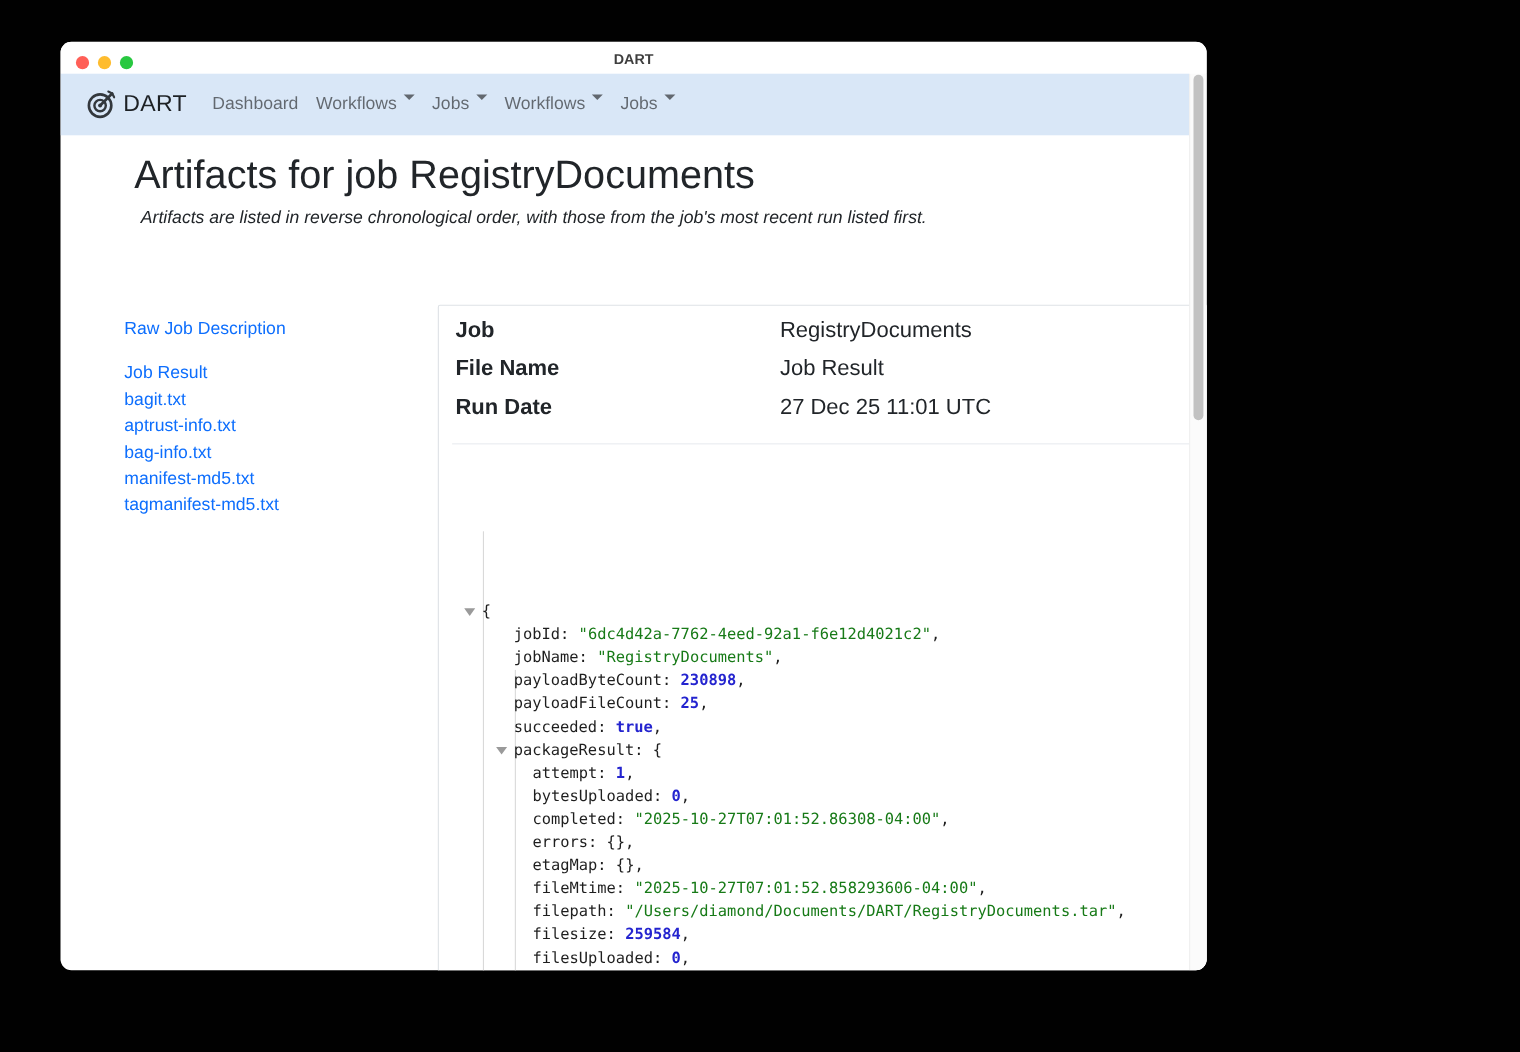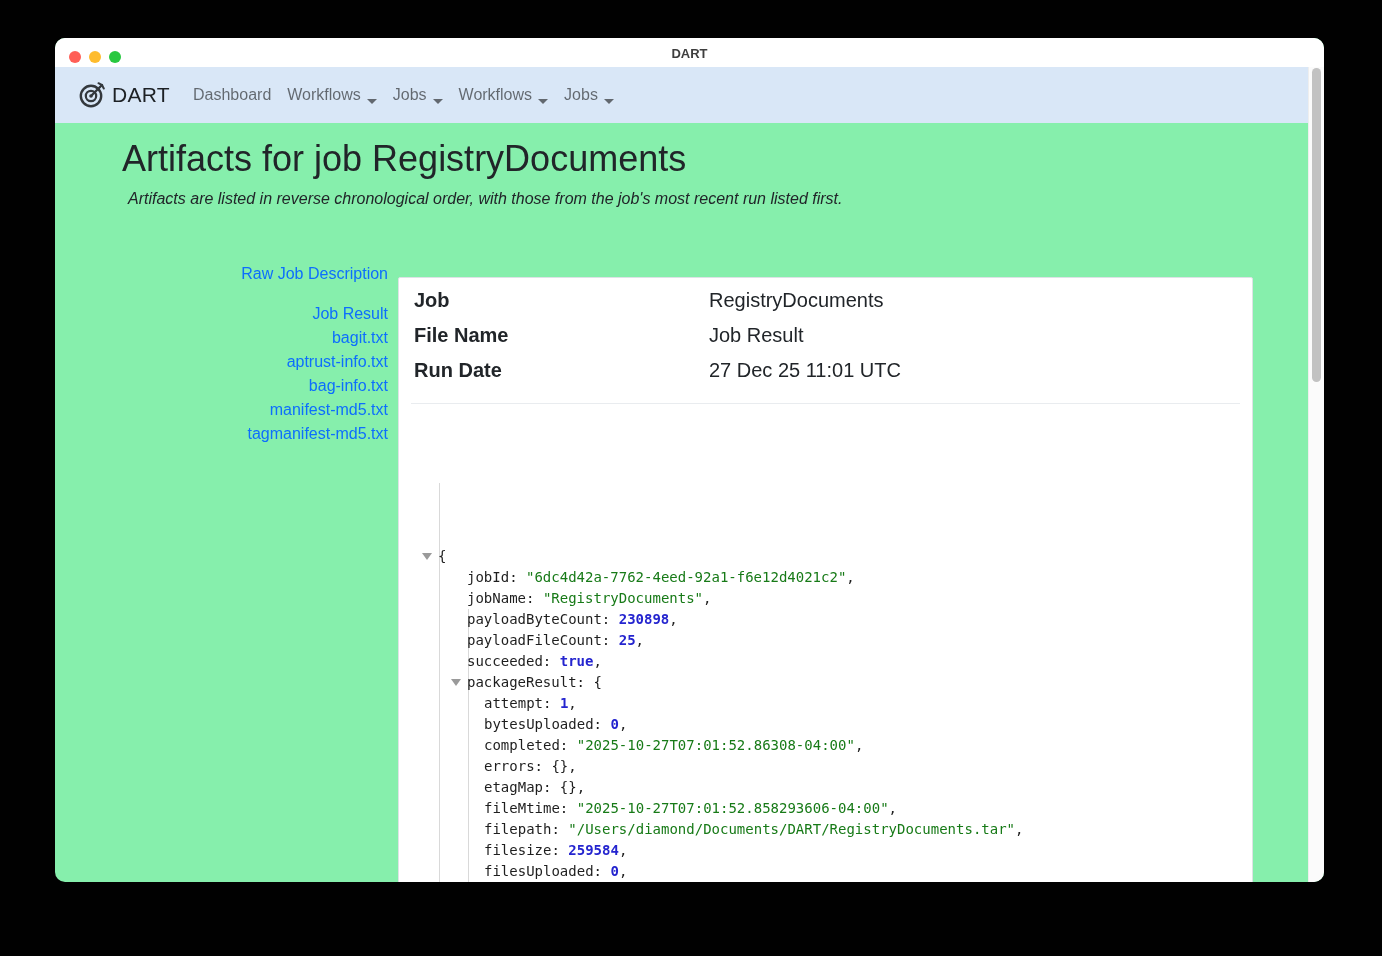--- a/index.html
+++ b/index.html
@@ -2,22 +2,22 @@
 <html><head>
 <meta charset="utf-8">
 <style>
   html,body{margin:0;padding:0;}
   body{
     width:1382px;height:956px;background:#010101;position:relative;
     font-family:"Liberation Sans","DejaVu Sans",sans-serif;
     -webkit-font-smoothing:antialiased;
   }
   .window{
-    position:absolute;left:55px;top:38px;width:1269px;height:844px;
-    background:#86efac;border-radius:10px;overflow:hidden;
+    position:absolute;left:55px;top:38px;width:1042px;height:844px;
+    background:#ffffff;border-radius:10px;overflow:hidden;
   }
   
   .titlebar{position:relative;height:29px;background:#ffffff;}
   .traffic{position:absolute;left:14px;top:13px;display:flex;gap:8px;}
   .traffic .dot{width:12px;height:12px;border-radius:50%;}
   .dot.red{background:#ff5f57;}
   .dot.yellow{background:#febc2e;}
   .dot.green{background:#28c840;}
   .win-title{
     position:absolute;left:0;right:0;top:0;height:29px;line-height:31px;
@@ -25,39 +25,39 @@
   }
   
   .navbar{
     position:absolute;left:0;top:29px;height:56px;width:calc(100% - 16px);
     background:#d9e7f7;display:flex;align-items:center;padding-left:23px;box-sizing:border-box;
   }
   .brand{display:flex;align-items:center;gap:7px;margin-right:15px;cursor:default;}
   .brand-text{font-size:21px;font-weight:500;color:#1d2125;letter-spacing:.3px;}
   .nav-items{display:flex;align-items:center;}
   .nav-link{
-    display:flex;align-items:flex-end;padding:8px 8px;font-size:16px;
+    display:flex;align-items:flex-start;padding:8px 8px;font-size:16px;
     color:rgba(0,0,0,.55);cursor:pointer;
   }
   .caret{
     display:inline-block;margin-left:6px;width:0;height:0;
     border-left:5px solid transparent;border-right:5px solid transparent;
     border-top:5px solid rgba(0,0,0,.55);
   }
   
   .page-title{
     position:absolute;left:67px;top:101px;margin:0;
     font-size:36px;line-height:40px;font-weight:500;color:#212529;
   }
   .page-subtitle{
     position:absolute;left:73px;top:149px;margin:0;
     font-size:16px;line-height:24px;color:#212529;font-style:italic;
   }
   
-  .side-links{position:absolute;left:58px;top:224px;width:275px;text-align:right;}
+  .side-links{position:absolute;left:58px;top:250px;width:275px;}
   .side-group{margin:0 0 16px 0;}
   .side-link{
     display:block;font-size:16px;line-height:24px;color:#0d6efd;
     text-decoration:none;cursor:pointer;
   }
   
   .panel{
     position:absolute;left:343px;top:239px;width:855px;height:700px;
     border:1px solid #dee2e6;border-radius:2px;background:#fff;box-sizing:border-box;
   }

